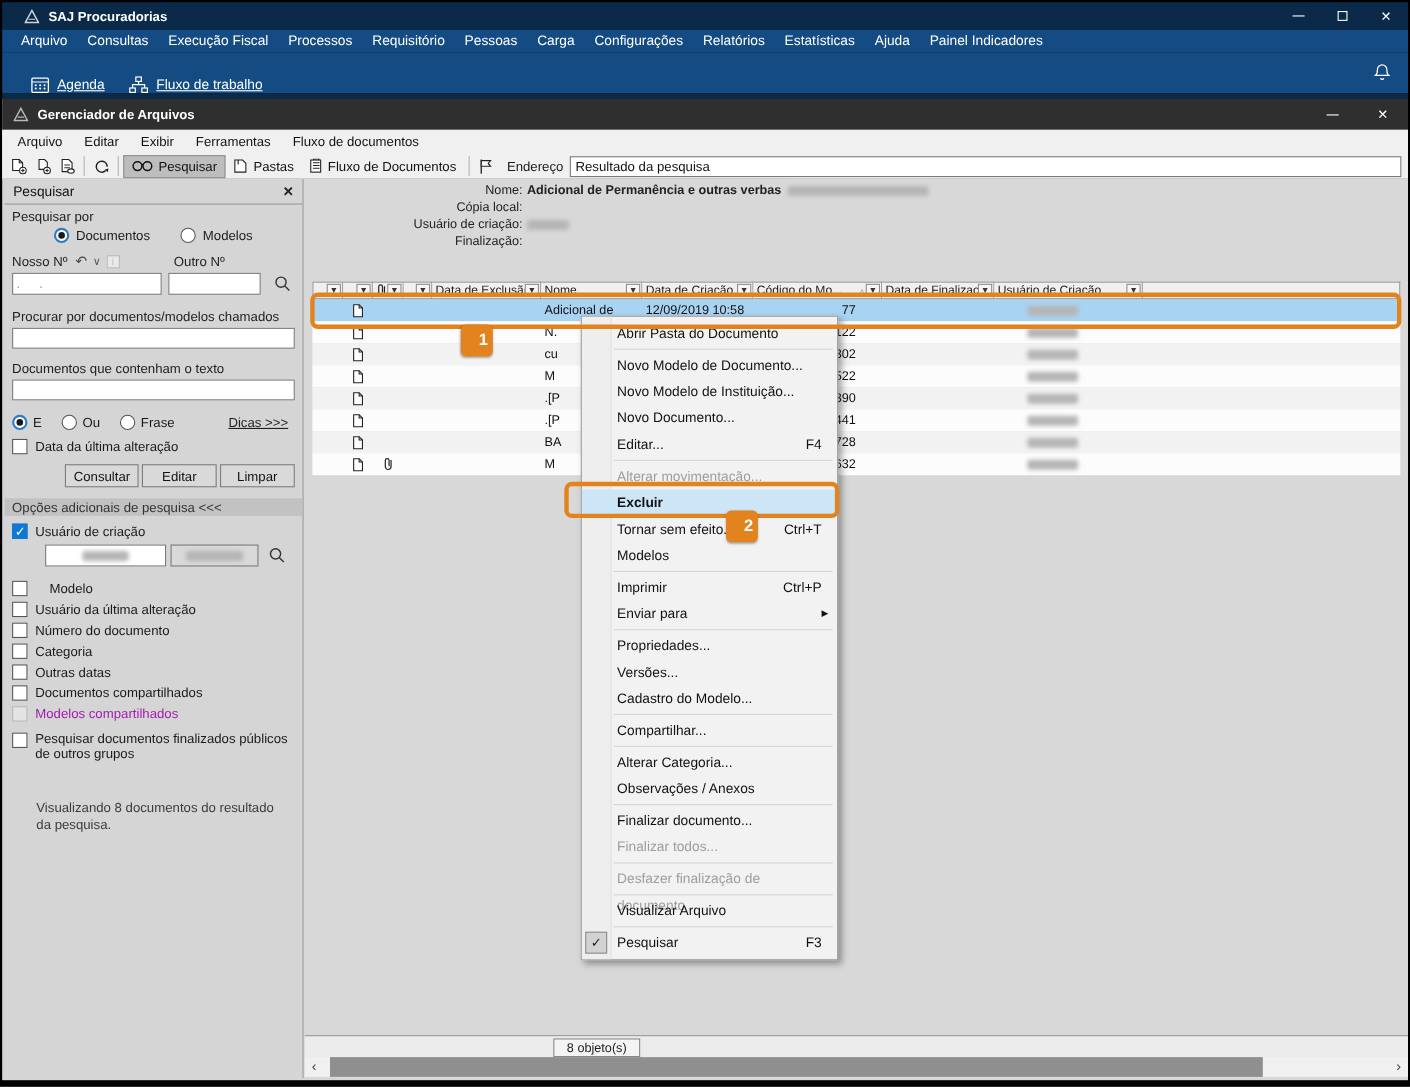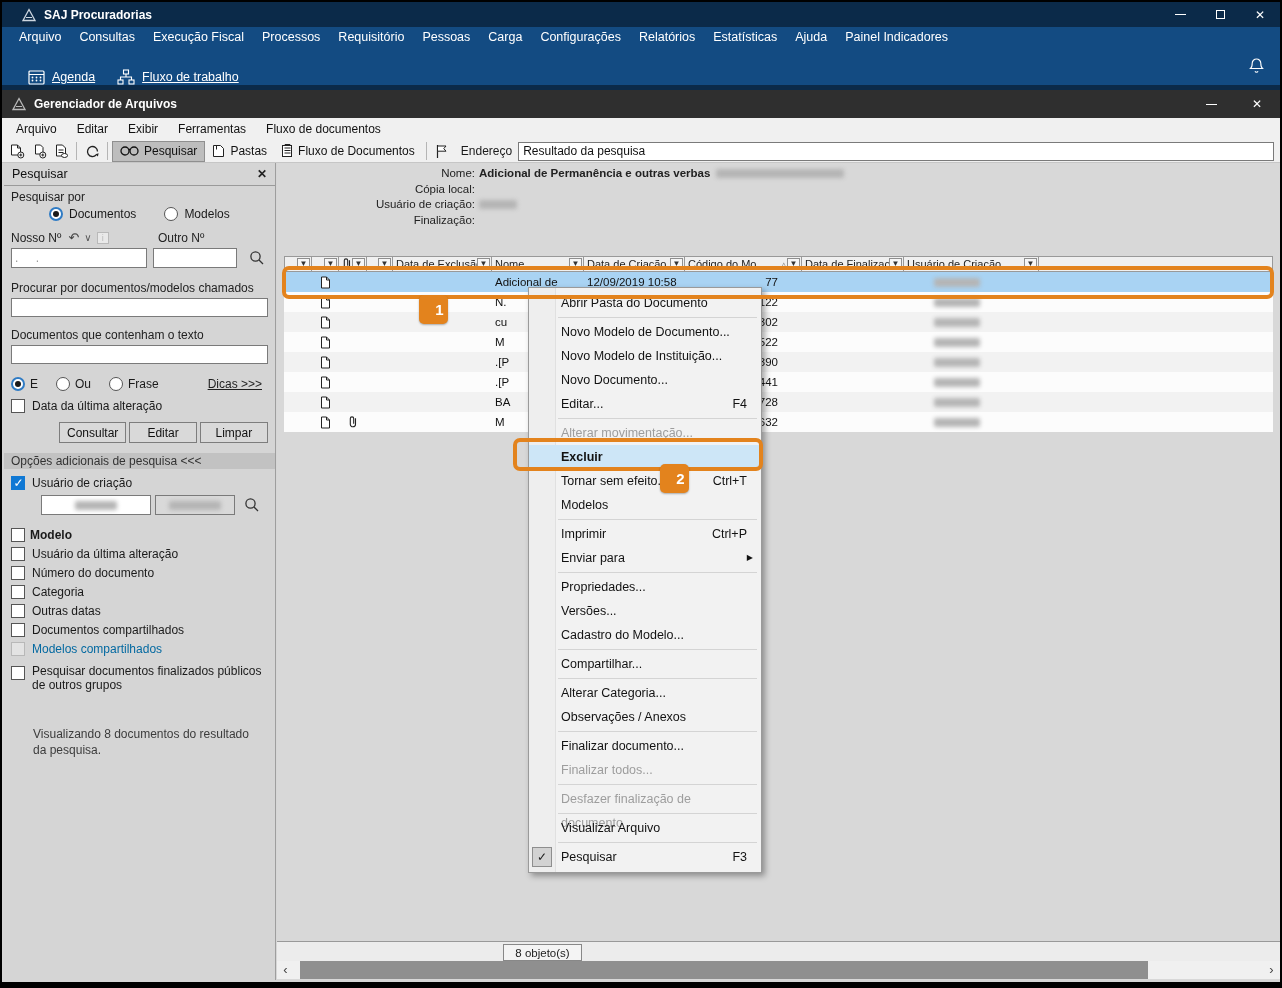--- a/index.html
+++ b/index.html
@@ -358,21 +358,21 @@
             </span>
           <span style="margin-left:5px;">
             <svg width="16" height="16" viewBox="0 0 16 16">
                 <circle cx="6.5" cy="6.5" r="4.6" fill="none" stroke="#333" stroke-width="1.3"></circle>
                 <line x1="10" y1="10" x2="14" y2="14" stroke="#333" stroke-width="1.3"></line>
               </svg>
           </span>
         </div>
 
         <div id="extra-checkboxes" style="margin-top:13px;">
-            <div class="row" style="margin-top: 5px; gap: 5px; font-weight: bold;">
+            <div class="row" style="margin-top: 5px; gap: 20px;">
               <span class="cb"></span>
               <span>Modelo</span>
             </div>
             <div class="row" style="margin-top: 5px; gap: 7px;">
               <span class="cb"></span>
               <span>Usuário da última alteração</span>
             </div>
             <div class="row" style="margin-top: 5px; gap: 7px;">
               <span class="cb"></span>
               <span>Número do documento</span>
@@ -384,21 +384,21 @@
             <div class="row" style="margin-top: 5px; gap: 7px;">
               <span class="cb"></span>
               <span>Outras datas</span>
             </div>
             <div class="row" style="margin-top: 5px; gap: 7px;">
               <span class="cb"></span>
               <span>Documentos compartilhados</span>
             </div>
             <div class="row" style="margin-top: 5px; gap: 7px;">
               <span class="cb disabled"></span>
-              <span style="color: #0369a1;">Modelos compartilhados</span>
+              <span style="color: #a21caf;">Modelos compartilhados</span>
             </div>
             <div class="row" style="gap: 7px; align-items: flex-start; margin-top: 8px;">
               <span class="cb" style="margin-top: 2px;"></span>
               <span style="width: 232px;">Pesquisar documentos finalizados públicos de outros grupos</span>
             </div>
           </div>
 
         <div class="note">Visualizando 8 documentos do resultado da pesquisa.</div>
       </div>
     </div>

